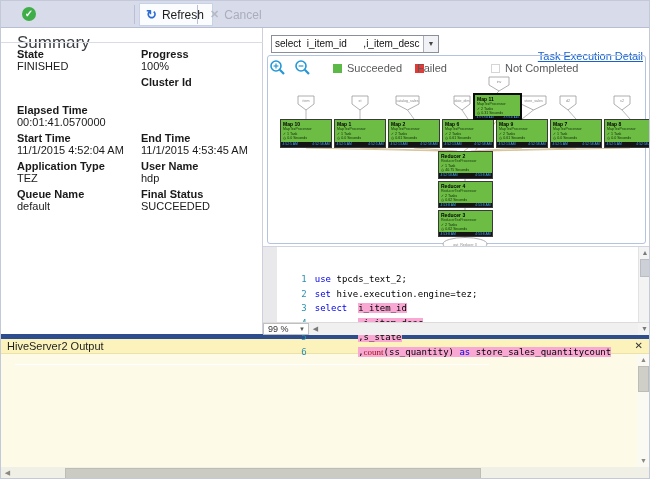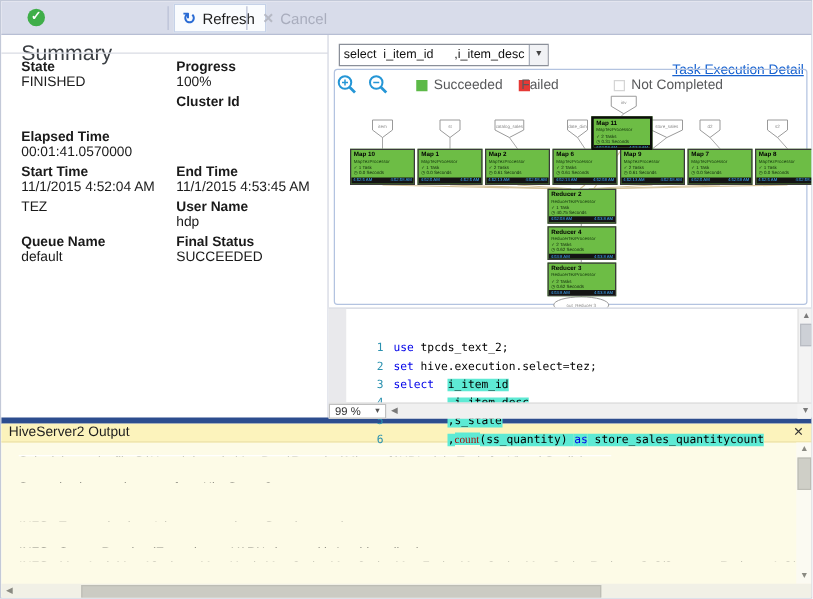--- a/index.html
+++ b/index.html
@@ -51,21 +51,21 @@
   .n-bar span { font-size:3.4px; color:#3fa9ff; line-height:5.5px; }
 
   
   #editor { position:absolute; left:0; top:218px; width:388px; height:88px; background:#fff; border-top:1px solid #cfd4de; z-index:4; }
   #ed-margin { position:absolute; left:0; top:0; width:14px; height:75px; background:#e9e9ec; }
   #ed-lines { position:absolute; left:0; top:3px; width:375px; }
   .ed-line { height:14.6px; white-space:pre; }
   .ed-num { display:inline-block; width:34px; text-align:right; padding-right:8px; color:#2b91af; font-family:"DejaVu Sans Mono", monospace; font-size:9px; }
   .ed-code { font-family:"DejaVu Sans Mono", monospace; font-size:9px; color:#000; }
   .ed-code .kw { color:#0000e8; } .ed-code .fn { color:#a31515;font-family:Liberation Serif, serif; }
-  .ed-code .sel { background:#5eead4; }
+  .ed-code .sel { background:#f9a8d4; }
   #ed-vscroll { position:absolute; right:0; top:0; width:13px; height:75px; background:#f3f3f3; border-left:1px solid #e2e2e2; }
   #ed-vscroll .arr { height:12px; text-align:center; font-size:7px; color:#7a7a7a; line-height:12px; }
   #ed-vscroll .thumb { margin:0 1px; height:18px; background:#cdd0d6; border:1px solid #b9bcc3; }
   #ed-bottom { position:absolute; left:0; top:75px; width:388px; height:13px; background:#f0f0f0; border-top:1px solid #dcdcdc; display:flex; align-items:stretch; }
   #ed-zoom { width:46px; background:#fff; border:1px solid #c0c0c0; font-size:9px; color:#333; display:flex; align-items:center; padding-left:4px; }
   #ed-zoom .za { margin-left:auto; font-size:6px; color:#555; padding-right:3px; }
   #ed-hleft { width:13px; text-align:center; font-size:7px; color:#7a7a7a; line-height:12px; }
   #ed-htrack { flex:1; }
   #ed-vdown { width:13px; text-align:center; font-size:7px; color:#7a7a7a; line-height:12px; background:#f3f3f3; }
 
@@ -138,20 +138,21 @@
     <div class="sum-label">Start Time</div>
     <div class="sum-value">11/1/2015 4:52:04 AM</div>
   </div>
           <div class="sum-field c2">
     <div class="sum-label">End Time</div>
     <div class="sum-value">11/1/2015 4:53:45 AM</div>
   </div>
         </div>
         <div class="sum-row">
           <div class="sum-field c1">
+    <div class="sum-label">Application Type</div>
     <div class="sum-value">TEZ</div>
   </div>
           <div class="sum-field c2">
     <div class="sum-label">User Name</div>
     <div class="sum-value">hdp</div>
   </div>
         </div>
         <div class="sum-row">
           <div class="sum-field c1">
     <div class="sum-label">Queue Name</div>
@@ -344,21 +345,21 @@
   </div>
       </div>
 
     <div id="editor">
       <div id="ed-margin"></div>
       <div id="ed-lines">
           <div class="ed-line">
     <span class="ed-num">1</span><span class="ed-code"><span class="kw">use</span><span class="pl"> tpcds_text_2;</span></span>
   </div>
           <div class="ed-line">
-    <span class="ed-num">2</span><span class="ed-code"><span class="kw">set</span><span class="pl"> hive.execution.select=tez;</span></span>
+    <span class="ed-num">2</span><span class="ed-code"><span class="kw">set</span><span class="pl"> hive.execution.engine=tez;</span></span>
   </div>
           <div class="ed-line">
     <span class="ed-num">3</span><span class="ed-code"><span class="kw">select</span><span class="pl">  </span><span class="pl sel">i_item_id</span></span>
   </div>
           <div class="ed-line">
     <span class="ed-num">4</span><span class="ed-code"><span class="pl">        </span><span class="pl sel">,i_item_desc</span></span>
   </div>
           <div class="ed-line">
     <span class="ed-num">5</span><span class="ed-code"><span class="pl">        </span><span class="pl sel">,s_state</span></span>
   </div>

